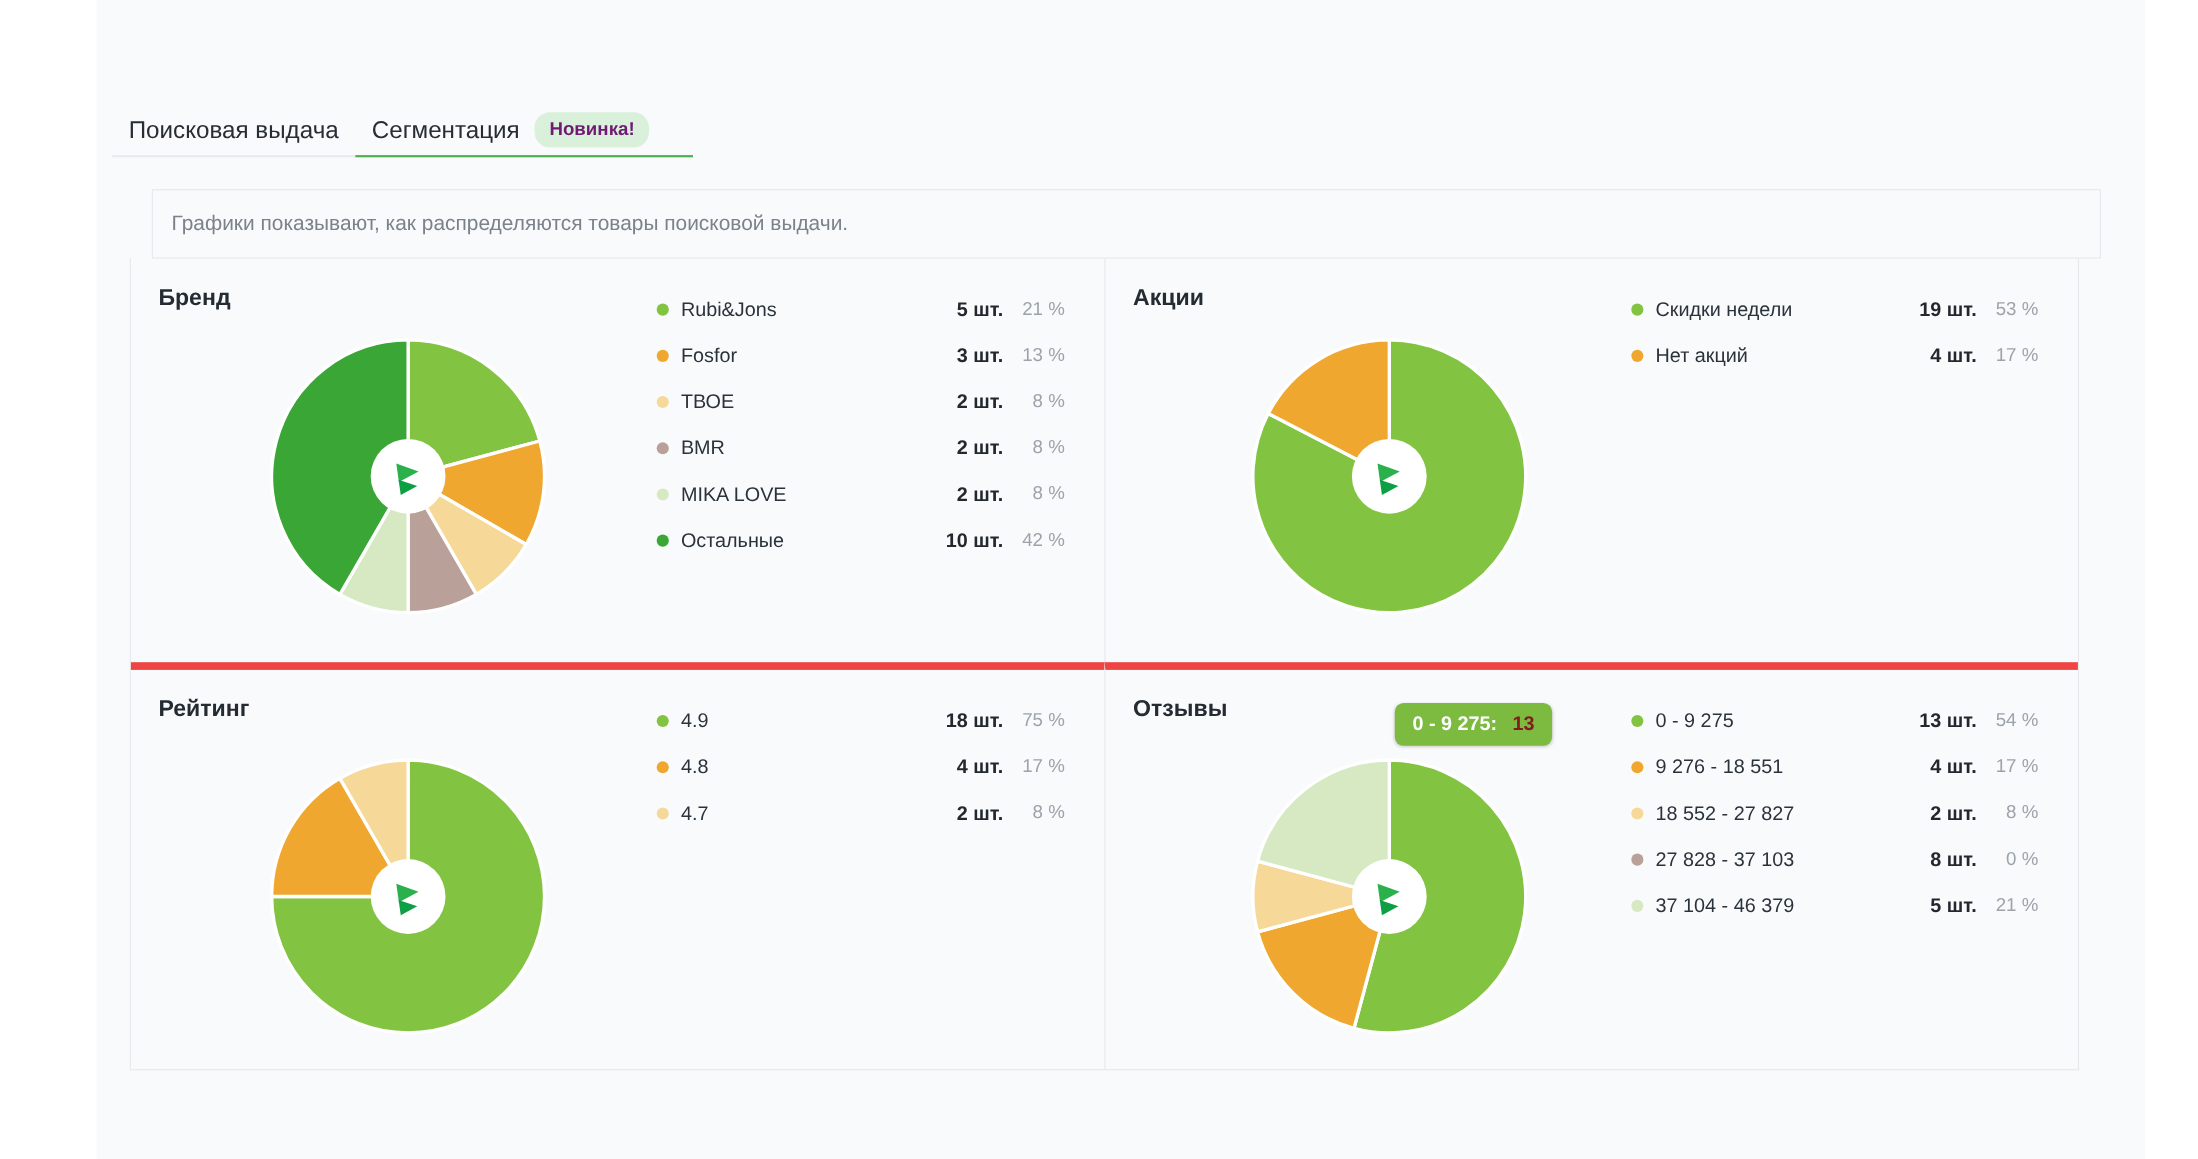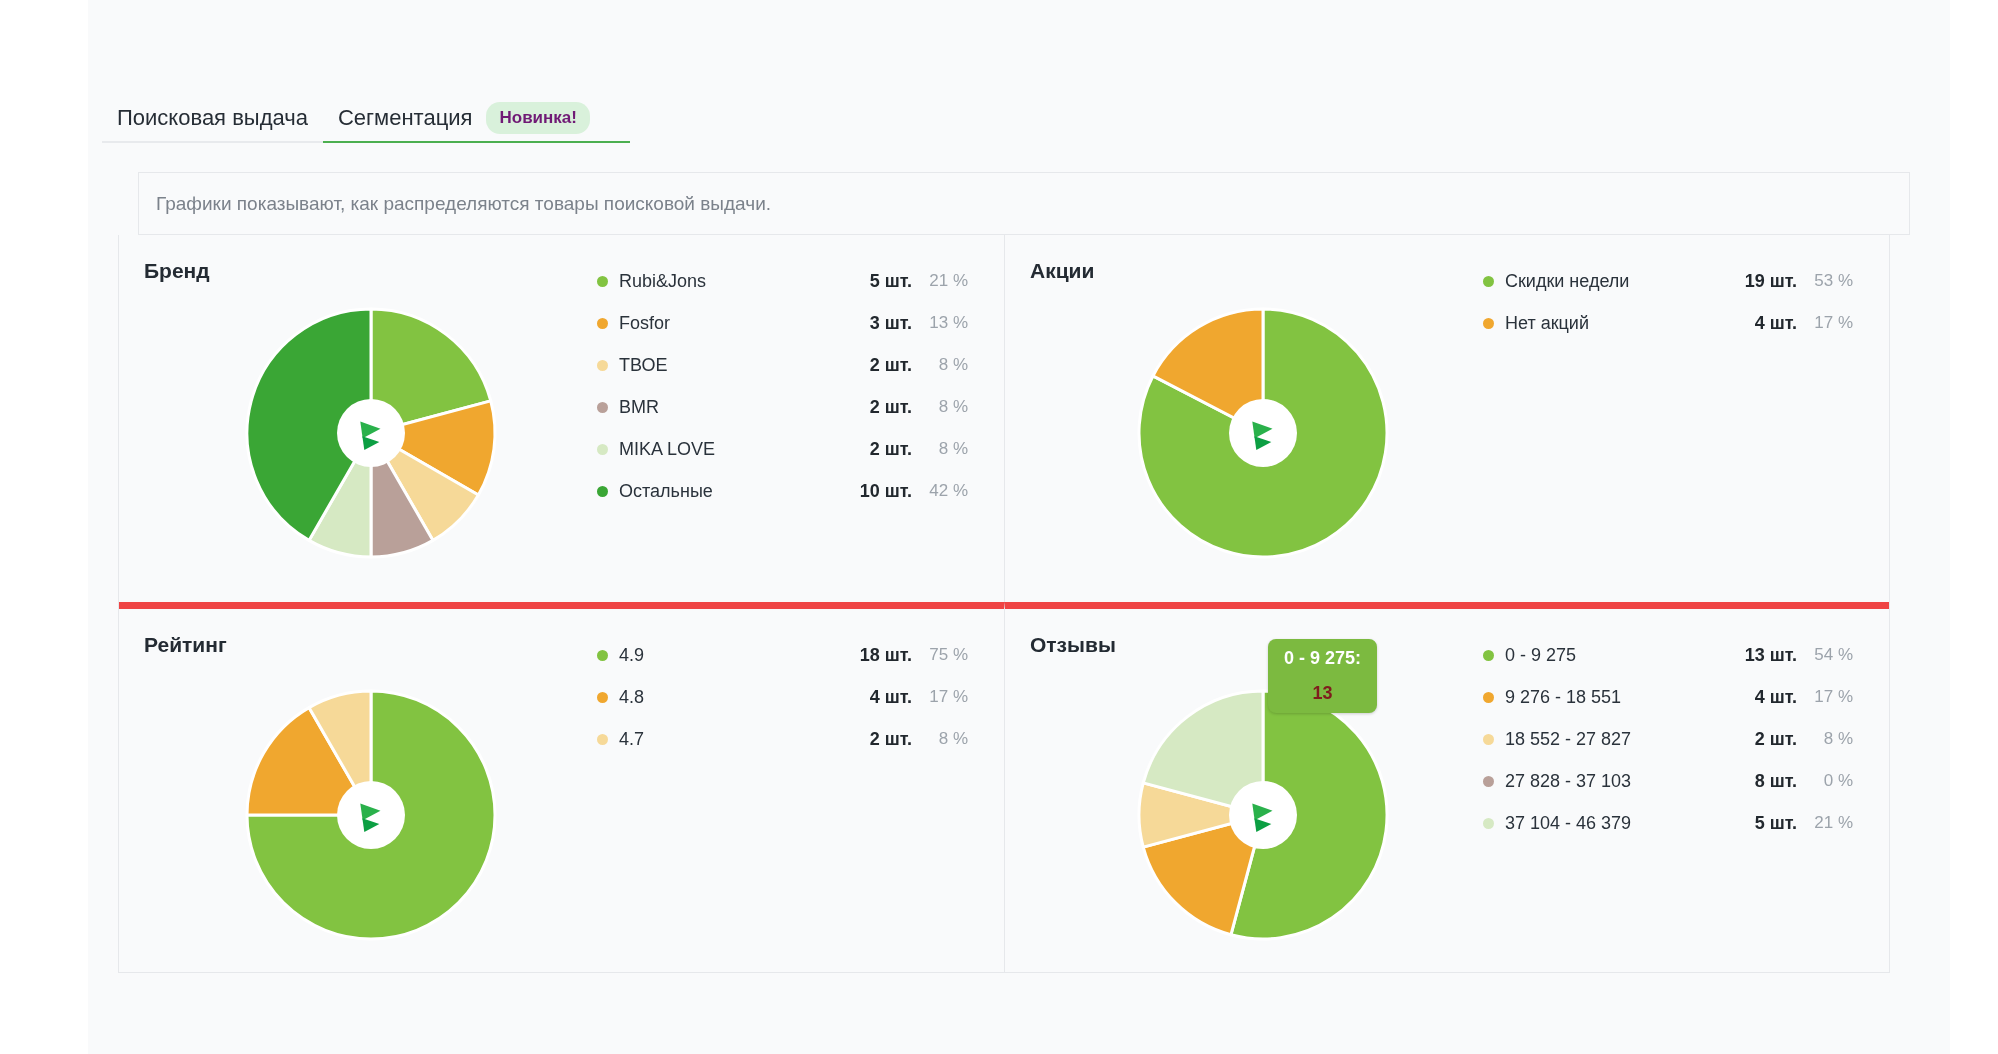--- a/index.html
+++ b/index.html
@@ -43,21 +43,21 @@
   .legend-dot { width:11px; height:11px; border-radius:50%; margin-right:11px; flex:0 0 auto; }
   .legend-label { color:#2A323B; flex:1 1 auto; }
   .legend-count { font-weight:700; color:#22282E; margin-left:auto; white-space:nowrap; }
   .legend-pct { color:#9CA3AB; font-size:17px; min-width:56px; text-align:right; white-space:nowrap; }
 
   
   .tooltip { position:absolute; left:263px; top:30px; z-index:5;
              background:#7CBA40; color:#ffffff; border-radius:8px;
              padding:9px 16px; font-size:18px; font-weight:700;
              display:flex; gap:14px; align-items:center;
-             box-shadow:0 1px 3px rgba(0,0,0,.18);flex-direction:column; }
+             box-shadow:0 1px 3px rgba(0,0,0,.18); }
   .tooltip .val { color:#7f1d1d; }
 </style>
 </head>
 <body>
 
 <div class="page">
 
   <div class="tabs">
     <div class="tab">
       <span>Поисковая выдача</span>

